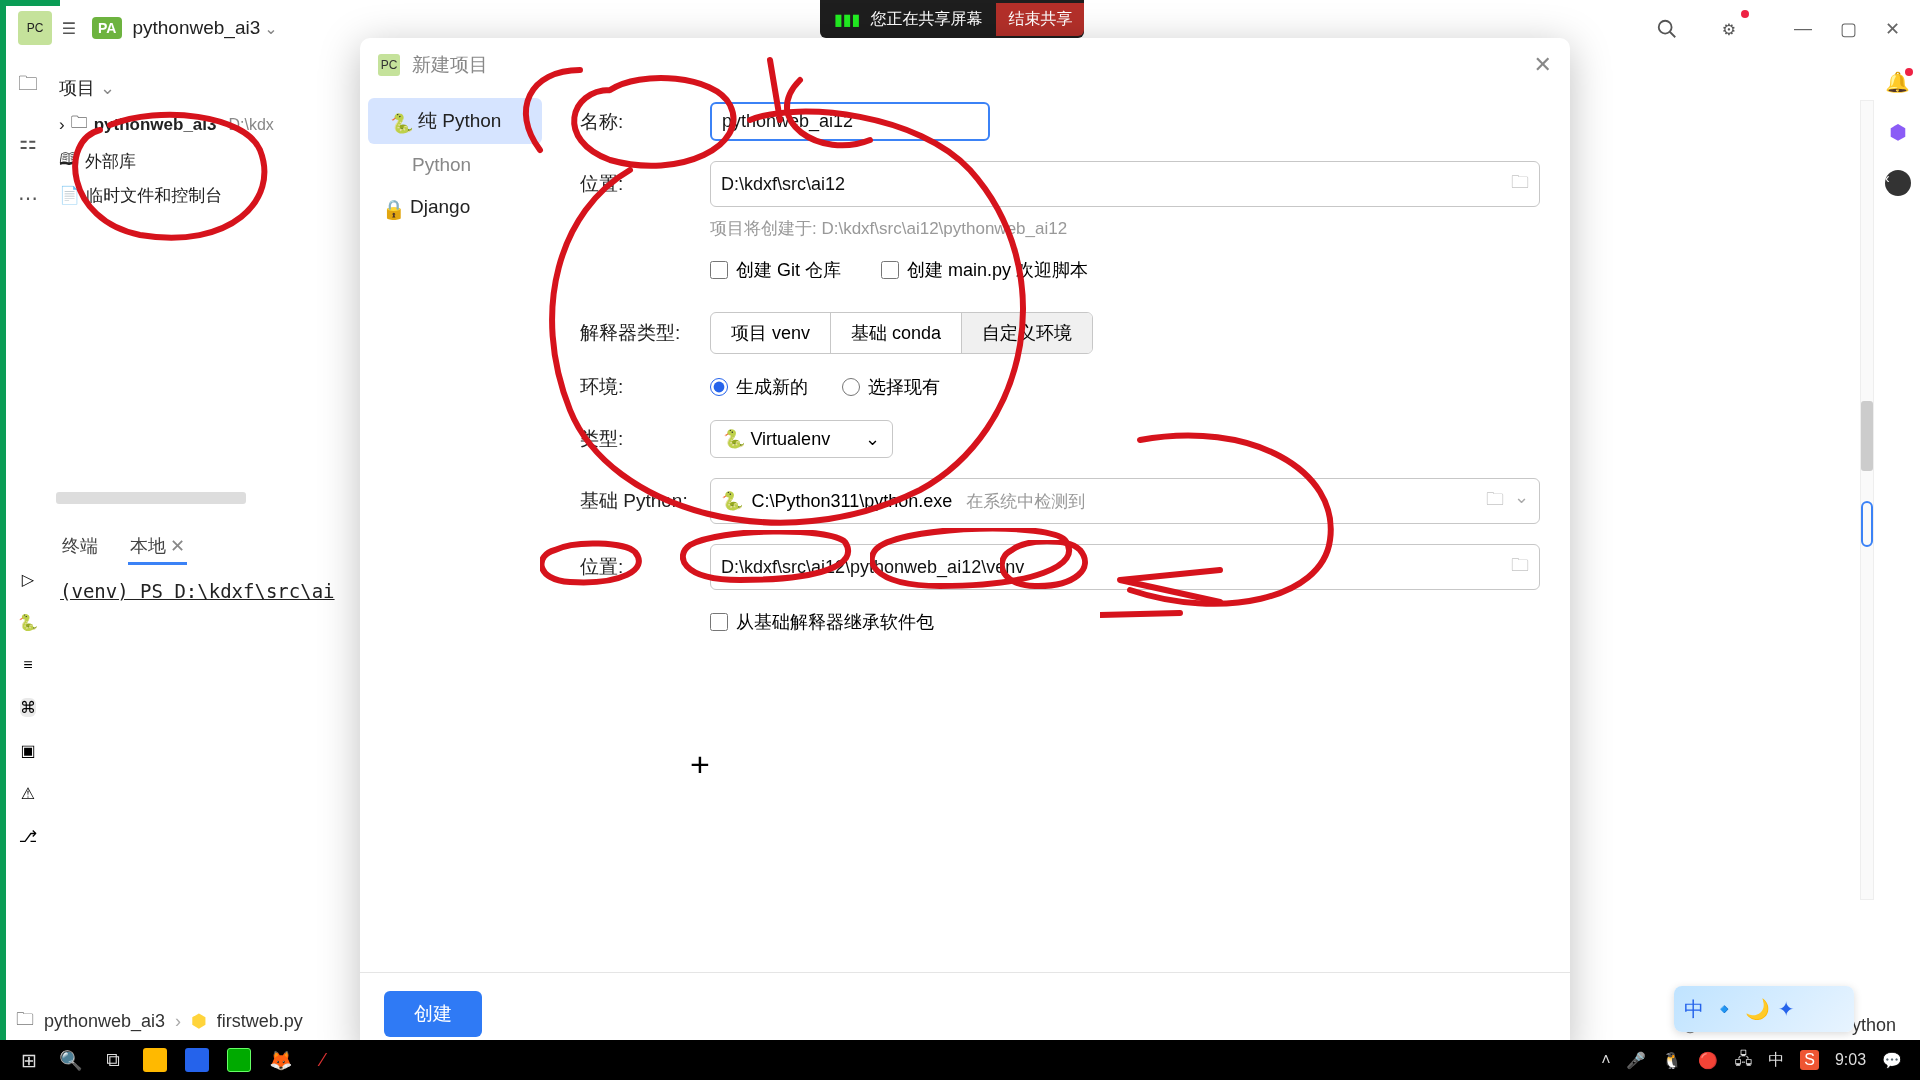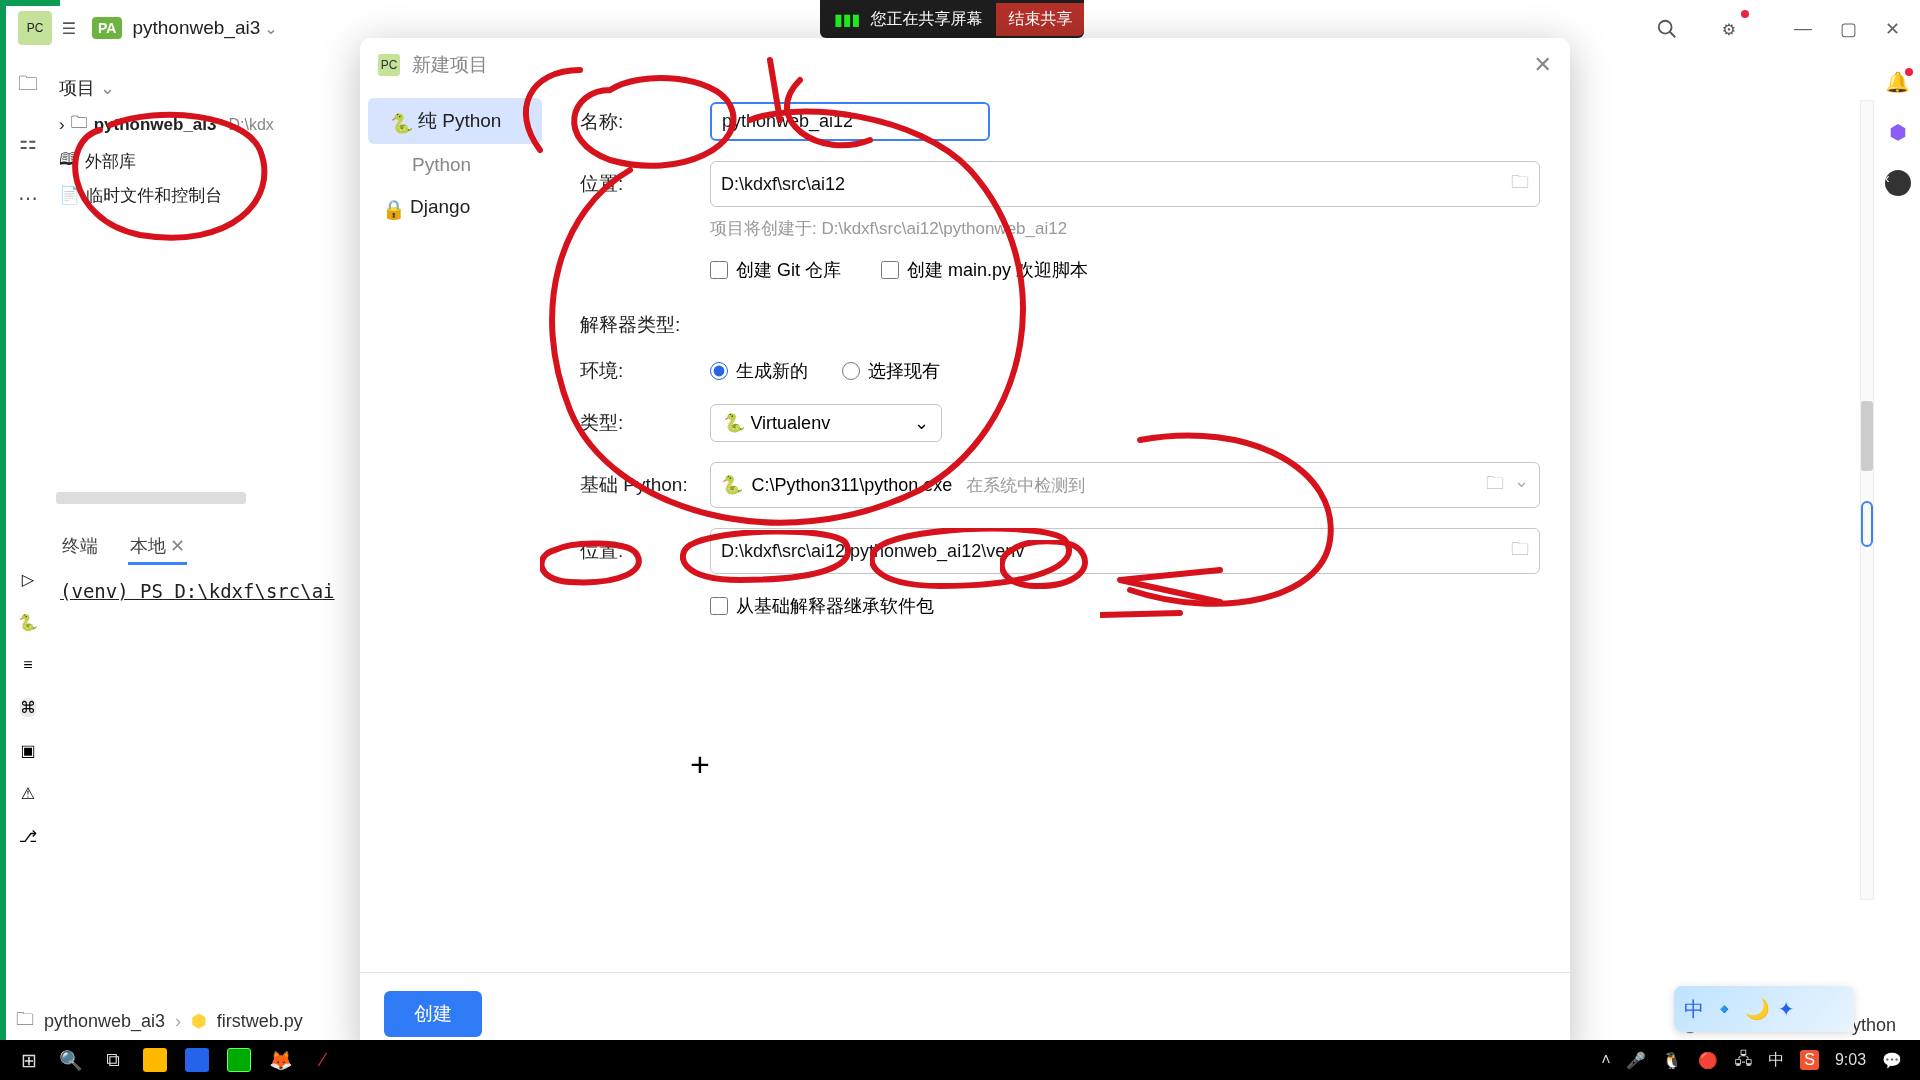--- a/index.html
+++ b/index.html
@@ -79,21 +79,21 @@
 
 .seg { display:inline-flex; border:1px solid #c7c7c7; border-radius:6px; overflow:hidden; }
 .seg .sb { padding:8px 20px; font-size:18px; border-right:1px solid #c7c7c7; cursor:pointer; }
 .seg .sb:last-child { border-right:none; }
 .seg .sb.active { background:#f0f0f0; }
 
 .radio-row { display:flex; gap:34px; margin-left:0;align-items:center; }
 .radio-row label { display:flex; align-items:center; gap:8px; font-size:18px; }
 .radio-row input { width:18px; height:18px; accent-color:#2563eb; }
 
-.select-box { border:1px solid #c7c7c7; border-radius:6px; padding:7px 12px; font-size:18px; width:232px; display:flex; align-items:center; justify-content:space-between; }
+.select-box { border:1px solid #c7c7c7; border-radius:6px; padding:7px 12px; font-size:18px; width:183px; display:flex; align-items:center; justify-content:space-between; }
 
 .base-py { display:flex; align-items:center; gap:8px; flex:1; border:1px solid #c7c7c7; border-radius:6px; padding:7px 10px; font-size:18px; }
 .base-py .detected { color:#999; font-size:17px; margin-left:6px; }
 .base-py .end-ics { margin-left:auto; display:flex; gap:10px; color:#aaa; }
 
 .chk-col { margin-left:130px; display:flex; flex-direction:column; margin-top:6px; }
 
 .modal-footer { border-top:1px solid #e5e5e5; padding:18px 24px; display:flex; justify-content:flex-start; }
 .btn-primary { background:#2f7af5; color:#fff; border:none; border-radius:6px; padding:10px 30px; font-size:19px; cursor:pointer; }
 
@@ -260,20 +260,25 @@
             <span>创建 Git 仓库</span>
           </label>
         <label class="chk">
             <input type="checkbox" style="">
             <span>创建 main.py 欢迎脚本</span>
           </label>
       </div>
 
       <div class="row" style="margin-top:20px">
         <div class="lbl">解释器类型:</div>
+        <div class="seg">
+          <div class="sb">项目 venv</div>
+          <div class="sb">基础 conda</div>
+          <div class="sb active">自定义环境</div>
+        </div>
       </div>
 
       <div class="row">
         <div class="lbl">环境:</div>
         <div class="radio-row">
           <label>
               <input type="radio" name="env" checked="" style="">
               <span>生成新的</span>
             </label>
           <label>

